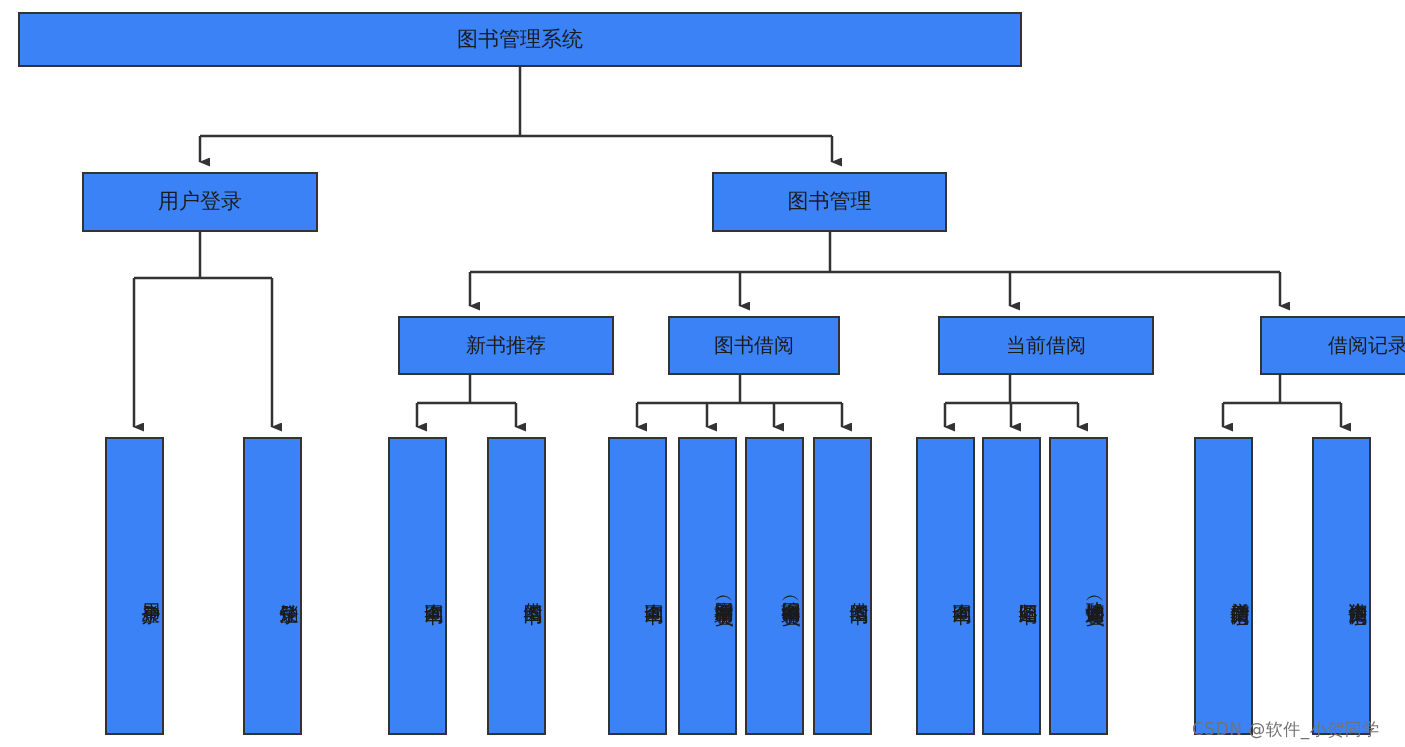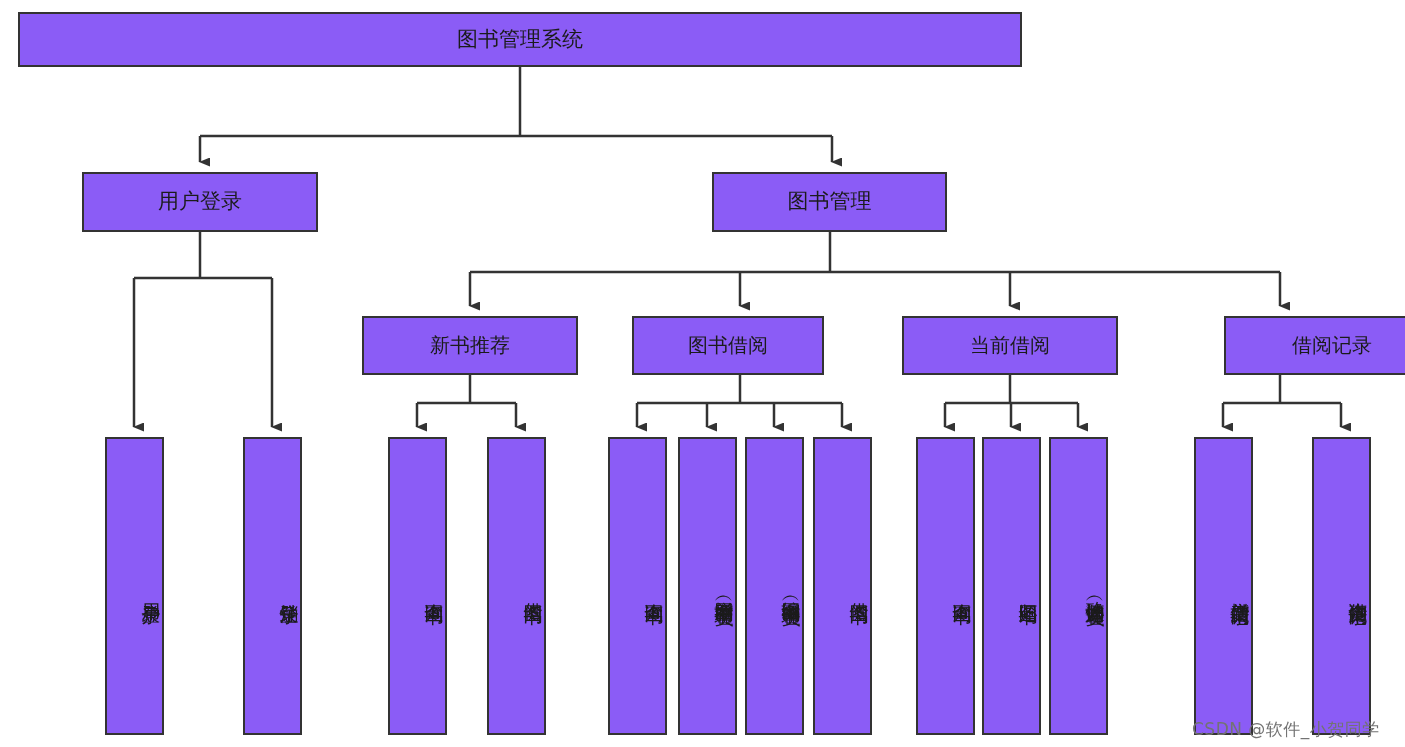--- a/index.html
+++ b/index.html
@@ -20,37 +20,38 @@
     background: #ffffff;
   }
   #edge-layer {
     position: absolute;
     left: 0; top: 0;
     width: 1405px; height: 747px;
     pointer-events: none;
   }
   .node {
     position: absolute;
-    background: #8b5cf6;
+    background: #3b82f6;
     border: 2.5px solid #333333;
     display: flex;
     align-items: center;
     justify-content: center;
     color: #1b1b1b;
     line-height: 1.12;
     z-index: 2;
   }
   .node-root {
     font-size: 21px;
   }
   .node-l1 {
     font-size: 21px;
   }
   .node-l2 {
     font-size: 20px;
+    margin-left: 36px;
   }
   .node-leaf {
     font-size: 19px;
     writing-mode: vertical-rl;
     text-orientation: upright;
     align-items: flex-start;
     justify-content: center;
     padding-top: 8px;
     letter-spacing: 1px;
   }
@@ -129,21 +130,21 @@
   <div class="node node-l1" style="left:82px; top:172px; width:236px; height:60px;">
     <span>用户登录</span>
   </div>
   <div class="node node-l1" style="left:712px; top:172px; width:235px; height:60px;">
     <span>图书管理</span>
   </div>
 
   <div class="node node-l2" style="left:362px; top:316px; width:216px; height:59px;">
     <span>新书推荐</span>
   </div>
-  <div class="node node-l2" style="left:632px; top:316px; width:192px; height:59px;">
+  <div class="node node-l2" style="left:632px; top:316px; width:172px; height:59px;">
     <span>图书借阅</span>
   </div>
   <div class="node node-l2" style="left:902px; top:316px; width:216px; height:59px;">
     <span>当前借阅</span>
   </div>
   <div class="node node-l2" style="left:1224px; top:316px; width:216px; height:59px;">
     <span>借阅记录</span>
   </div>
 
   <div class="node node-leaf" style="left:105px; top:437px; width:59px; height:298px;">

